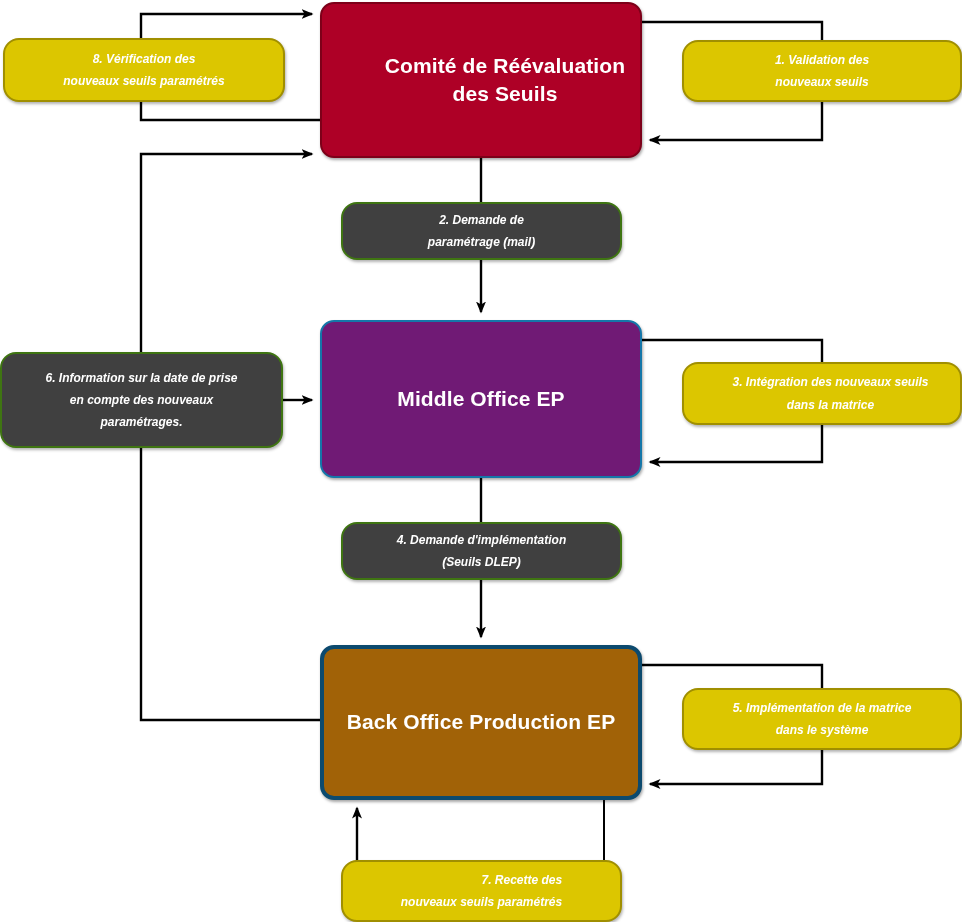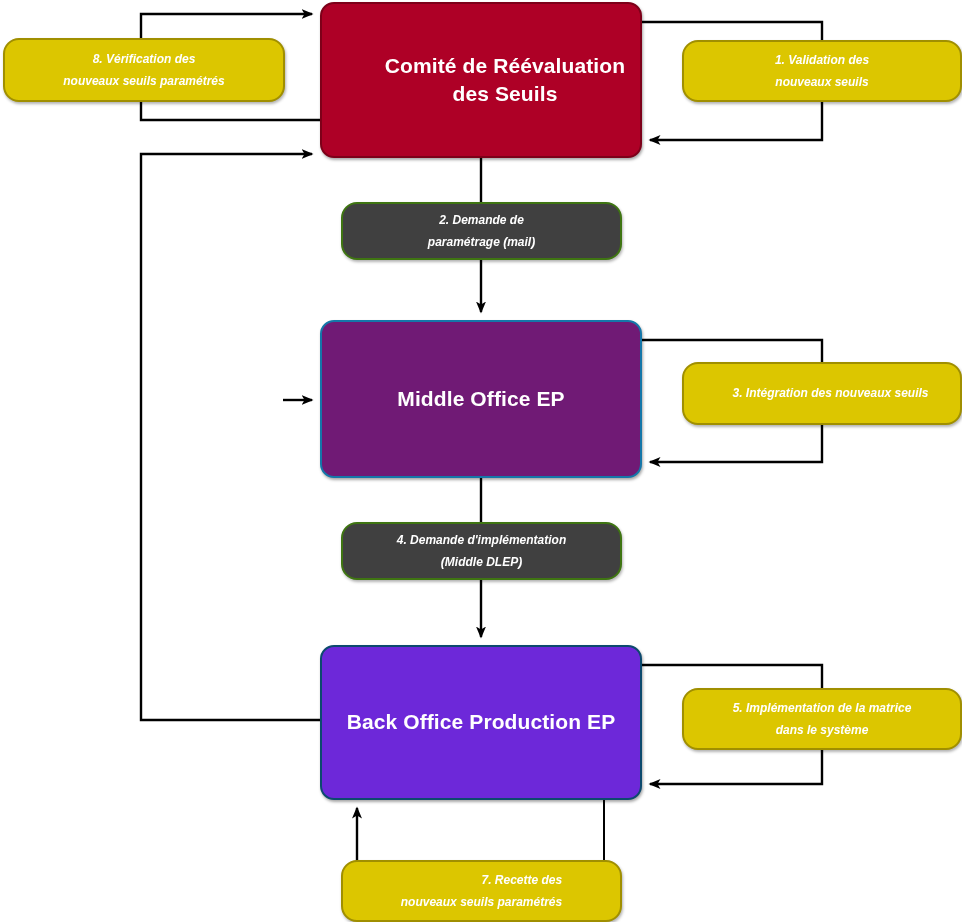--- a/index.html
+++ b/index.html
@@ -43,22 +43,22 @@
   .actor-red {
     background: #AE0026;
     border: 2px solid #7d0019;
     padding-left: 48px;
   }
   .actor-blue {
     background: #701a75;
     border: 2px solid #1577a9;
   }
   .actor-gray {
-    background: #6d28d9;
-    border: 2px solid #0c4a6e;
+    background: #a16207;
+    border: 4px solid #0c4a6e;
   }
   .label {
     font-style: italic;
     font-weight: bold;
     font-size: 12px;
     line-height: 1.85;
     border-radius: 16px;
     padding: 2px 6px;
     box-shadow: 1px 2px 3px rgba(0,0,0,0.3);
   }
@@ -152,37 +152,45 @@
   <div class="node label label-green" style="left:341px; top:202px; width:281px; height:58px;">
     <div>
       <span>2. Demande de</span>
       <span>paramétrage (mail)</span>
     </div>
   </div>
 
   <div class="node label label-yellow" style="left:682px; top:362px; width:280px; height:63px;padding-left:23px;">
     <div>
       <span>3. Intégration des nouveaux seuils</span>
+      <span>dans la matrice</span>
     </div>
   </div>
 
   <div class="node label label-green" style="left:341px; top:522px; width:281px; height:58px;">
     <div>
       <span>4. Demande d'implémentation</span>
-      <span>(Middle DLEP)</span>
+      <span>(Seuils DLEP)</span>
     </div>
   </div>
 
   <div class="node label label-yellow" style="left:682px; top:688px; width:280px; height:62px;">
     <div>
       <span>5. Implémentation de la matrice</span>
       <span>dans le système</span>
     </div>
   </div>
 
+  <div class="node label label-green" style="left:0px; top:352px; width:283px; height:96px;">
+    <div>
+      <span>6. Information sur la date de prise</span>
+      <span>en compte des nouveaux</span>
+      <span>paramétrages.</span>
+    </div>
+  </div>
 
   <div class="node label label-yellow" style="left:341px; top:860px; width:281px; height:62px;text-align:right;">
     <div>
       <span>7. Recette des</span>
       <span>nouveaux  seuils paramétrés</span>
     </div>
   </div>
 
   <div class="node label label-yellow" style="left:3px; top:38px; width:282px; height:64px;">
     <div>

